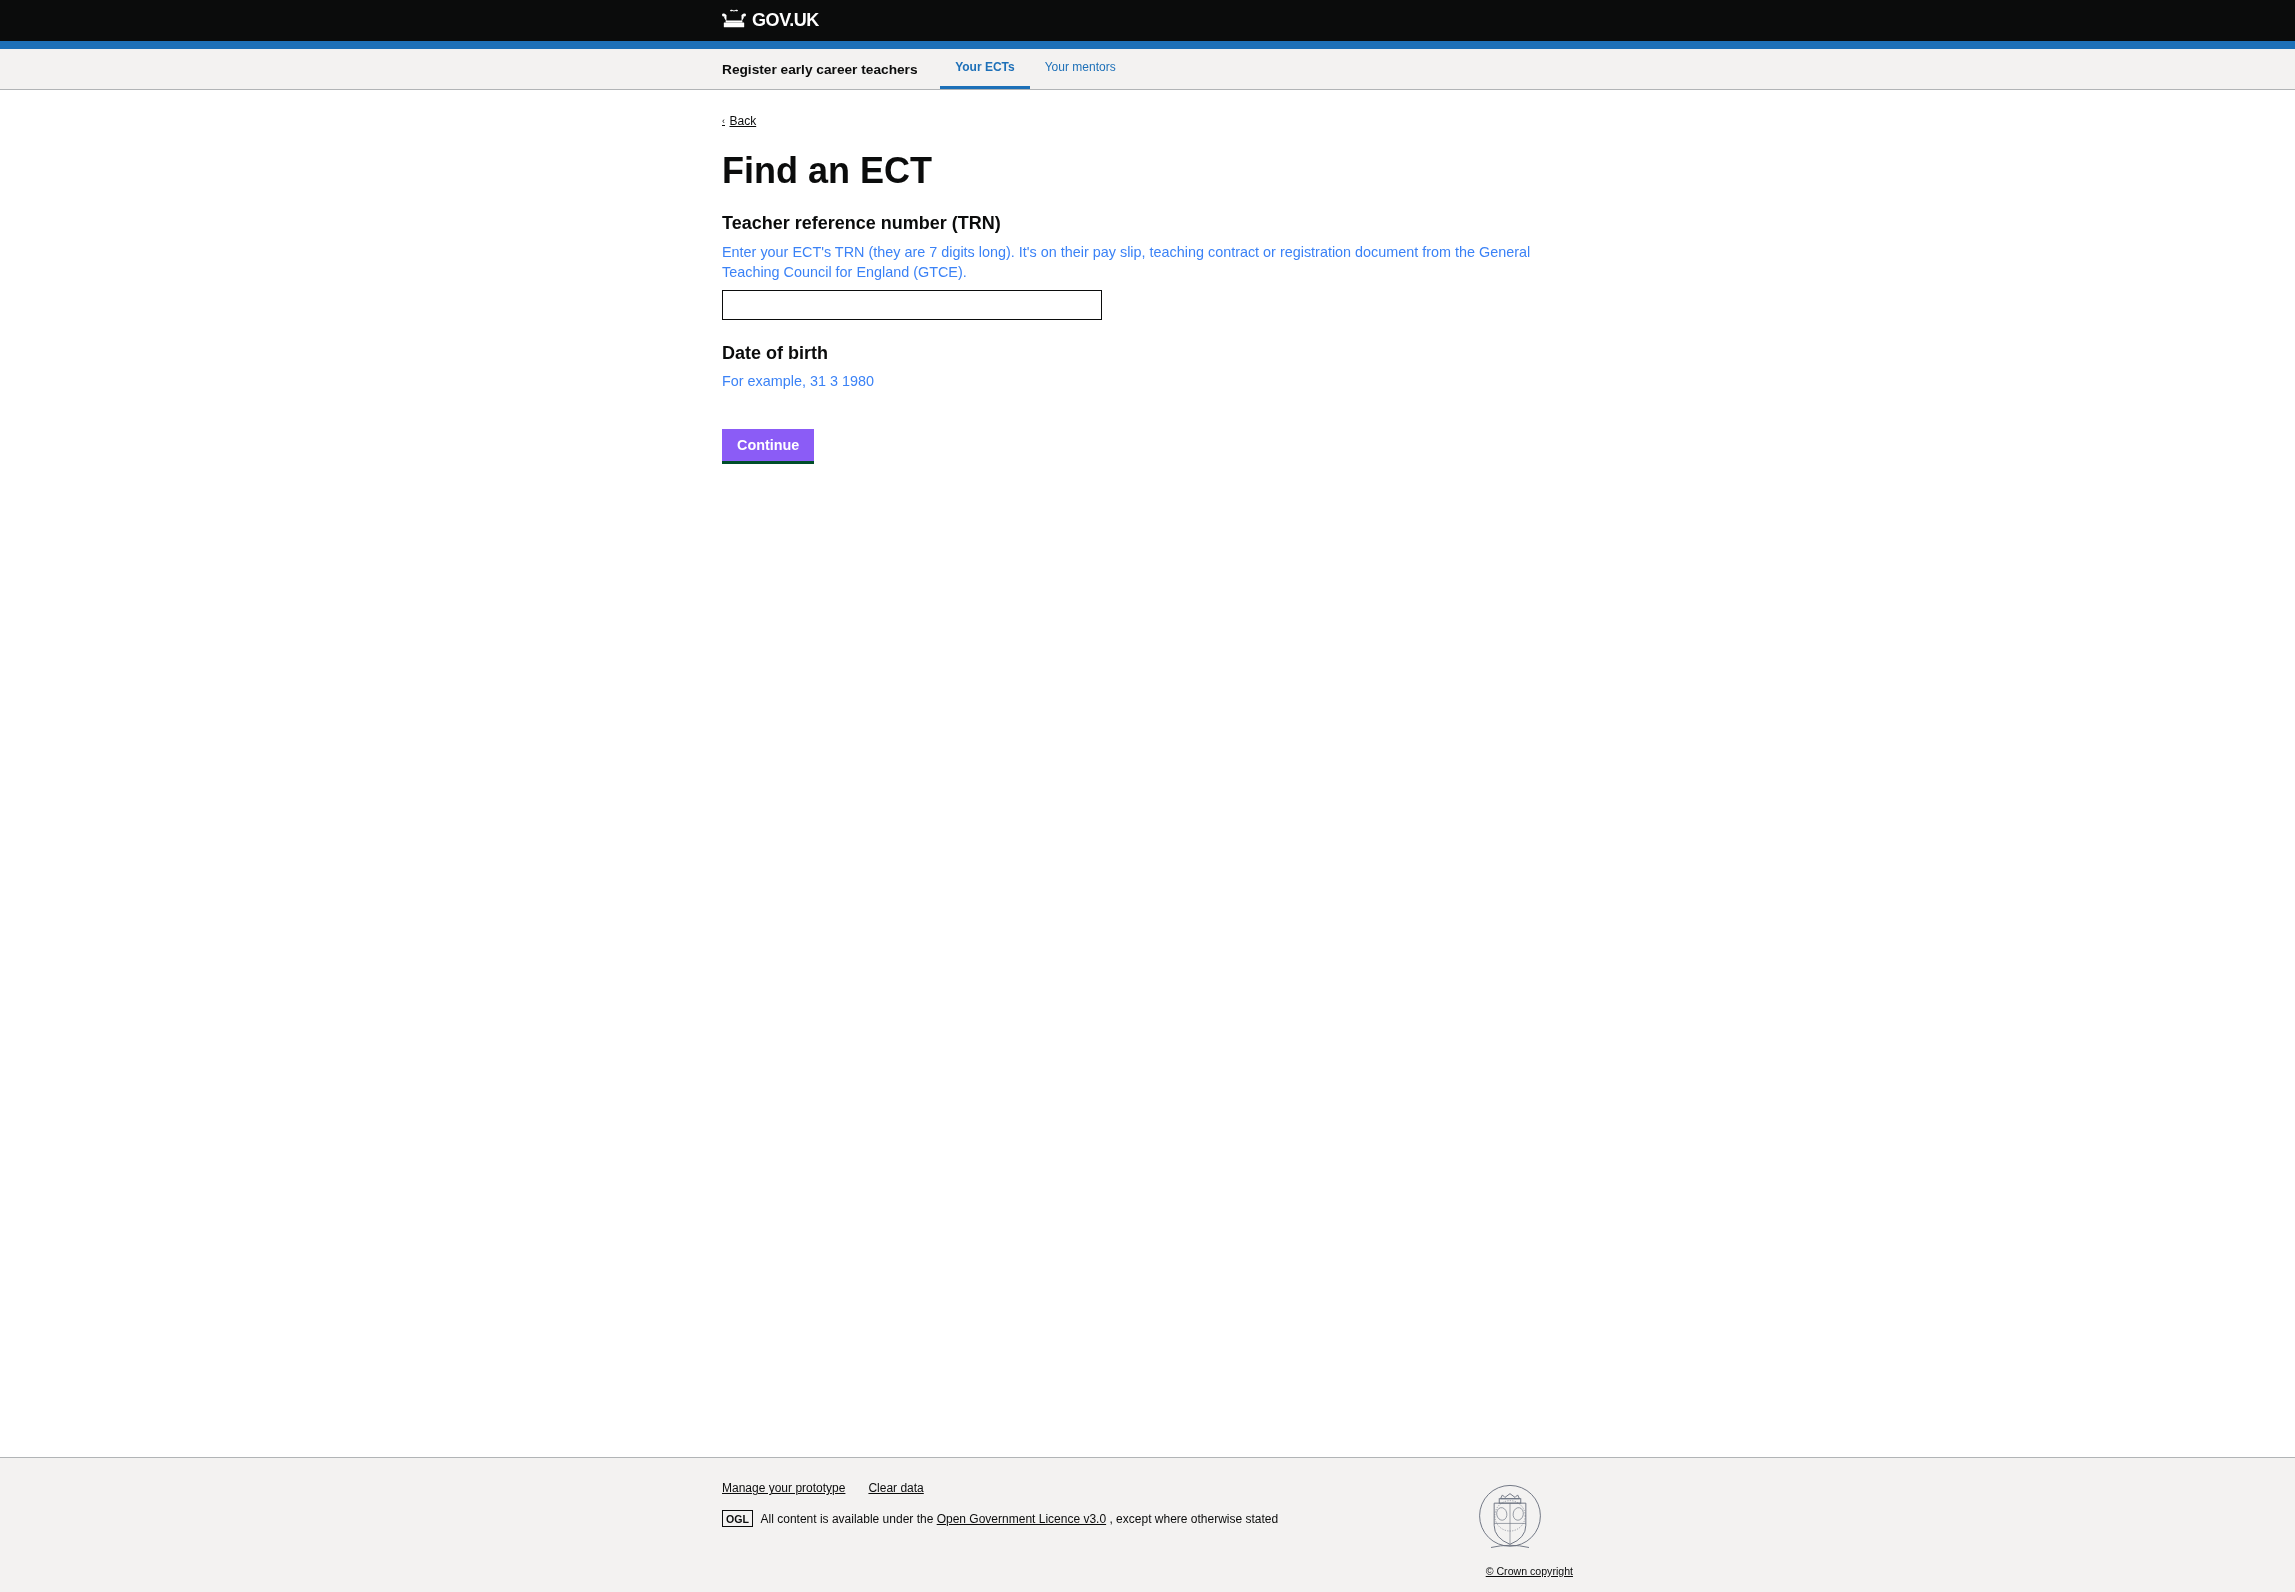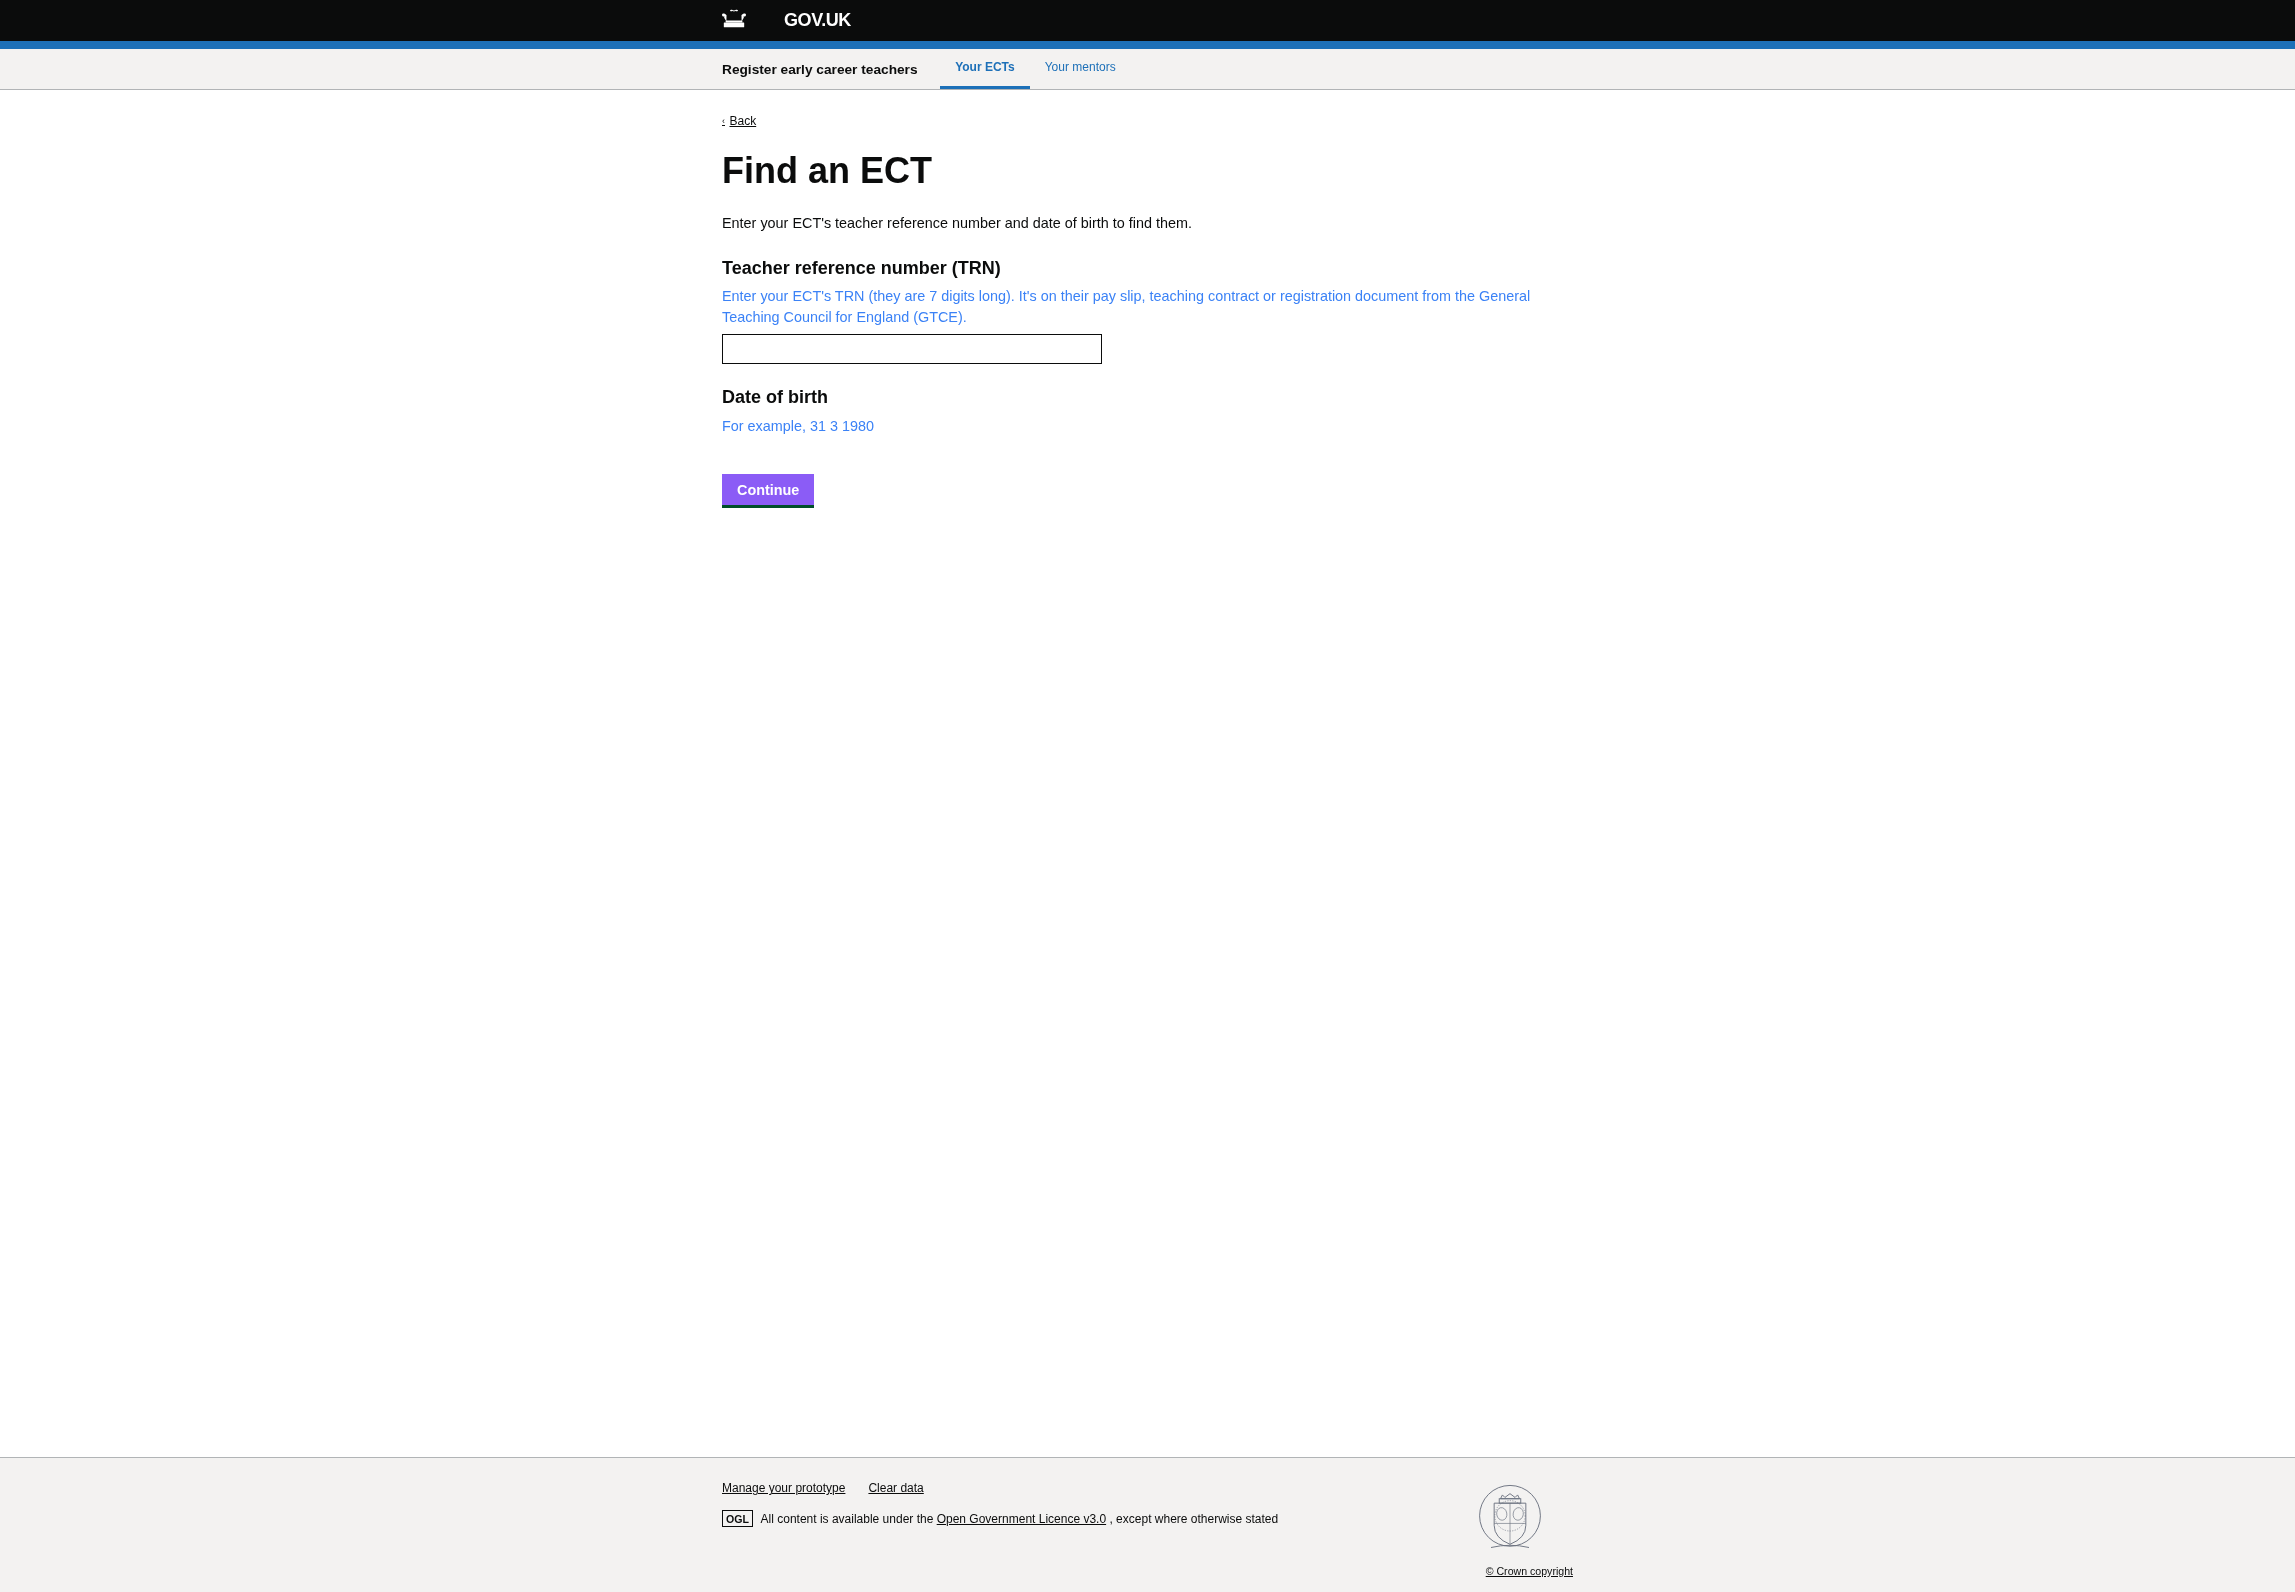--- a/index.html
+++ b/index.html
@@ -33,21 +33,20 @@
     }
 
     .govuk-header__logo {
       display: flex;
       align-items: center;
       color: white;
       text-decoration: none;
       font-weight: 700;
       font-size: 18px;
       letter-spacing: -0.4px;
-      gap: 32px;
     }
 
     .crown-icon {
       margin-right: 6px;
       color: white;
     }
 
     
     .govuk-header__border {
       height: 7.6px;
@@ -339,21 +338,20 @@
     
     <a class="govuk-back-link" href="#">
       <span class="back-chevron">‹</span>
       <span>Back</span>
     </a>
 
     
     <h1 class="govuk-heading-xl">Find an ECT</h1>
 
     
-    <p class="govuk-body">Enter your ECT's teacher reference number and date of birth to find them.</p>
 
     
     <div class="govuk-form-group">
       <label class="govuk-label--m" for="trn-input">Teacher reference number (TRN)</label>
       <p class="govuk-hint">Enter your ECT's TRN (they are 7 digits long). It's on their pay slip, teaching contract or registration document from the General Teaching Council for England (GTCE).</p>
       <input class="govuk-input" type="text" id="trn-input" autocomplete="off" style="">
     </div>
 
     
     <div class="govuk-form-group">

